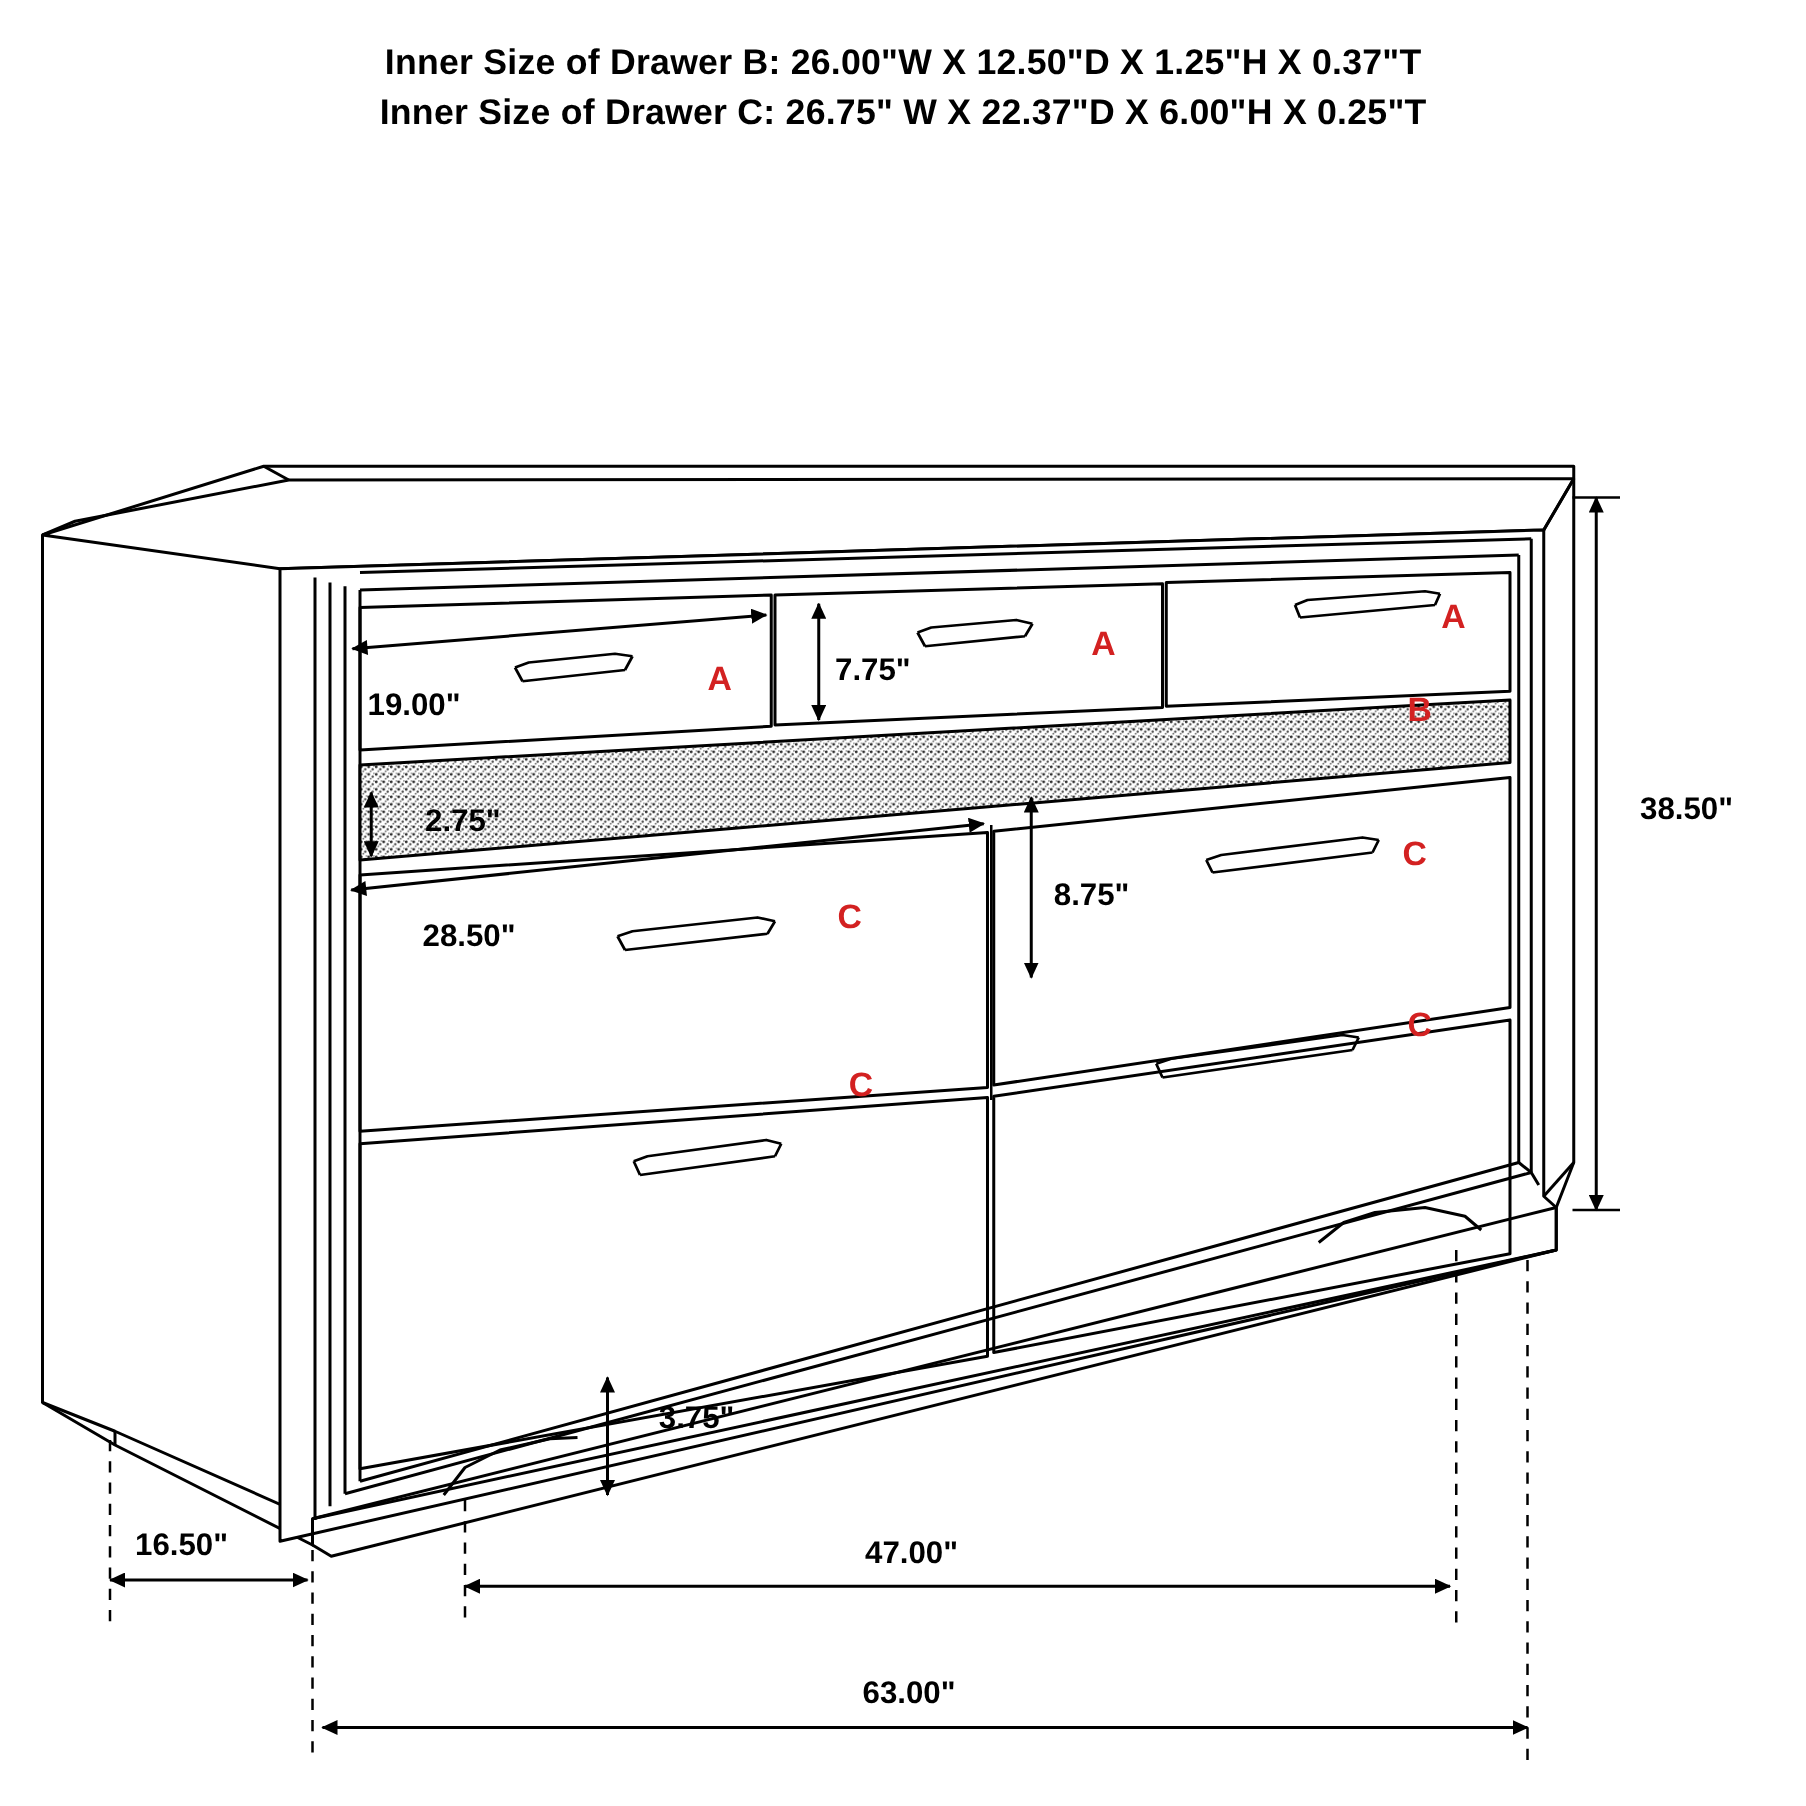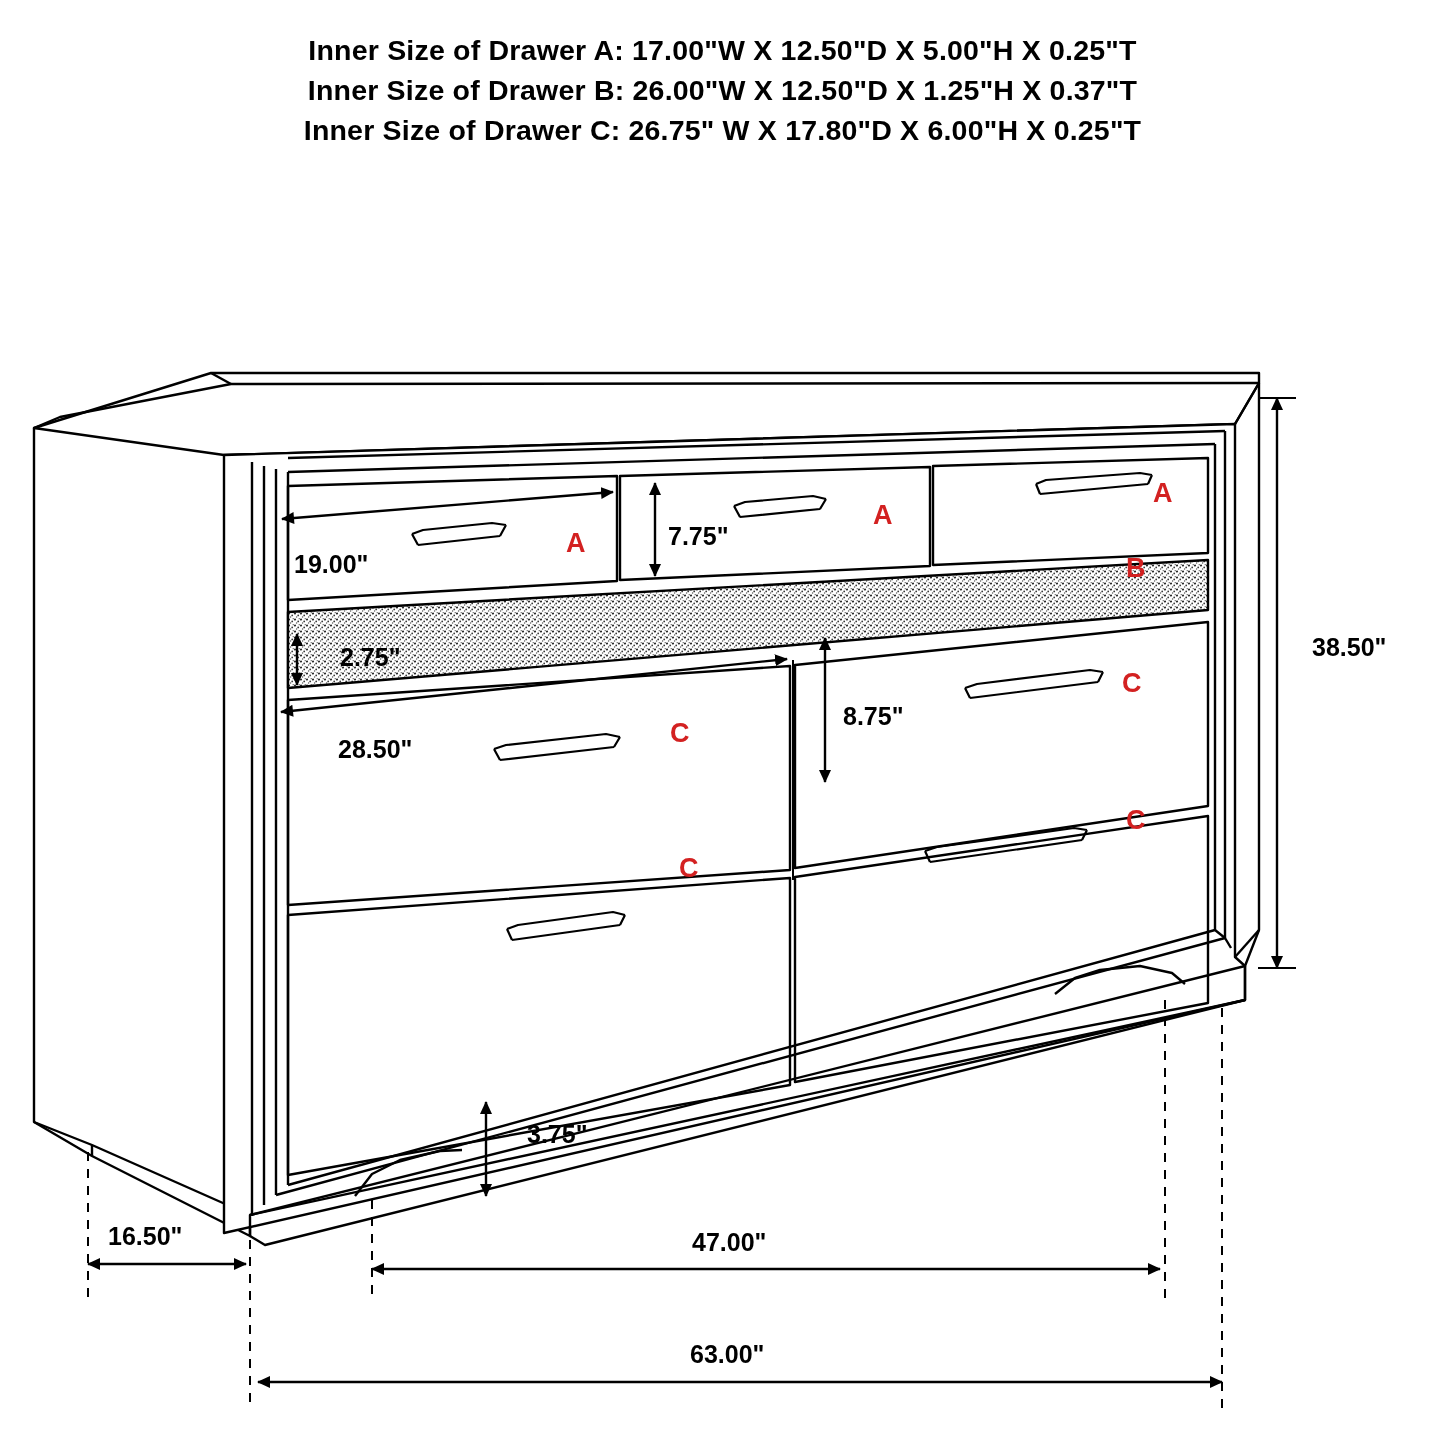--- a/index.html
+++ b/index.html
@@ -55,23 +55,22 @@
     color: #d32121;
     white-space: nowrap;
   }
 </style>
 </head>
 <body>
 
 <div id="page">
 
   <div class="spec-block">
-    <div class="spec-line">Inner Size of Drawer A: 17.00"W X 12.50"D X 5.00"H X 0.25"T</div>
     <div class="spec-line">Inner Size of Drawer B: 26.00"W X 12.50"D X 1.25"H X 0.37"T</div>
-    <div class="spec-line">Inner Size of Drawer C: 26.75" W X 17.80"D X 6.00"H X 0.25"T</div>
+    <div class="spec-line">Inner Size of Drawer C: 26.75" W X 22.37"D X 6.00"H X 0.25"T</div>
   </div>
 
   <svg class="diagram" viewBox="0 0 1445 1445">
     <defs>
       <pattern id="glitter" width="6" height="6" patternUnits="userSpaceOnUse">
         <rect width="6" height="6" fill="#ffffff"></rect>
         <circle cx="1" cy="1.5" r="1.1" fill="#2a2a2a"></circle>
         <circle cx="4.2" cy="3.4" r="0.9" fill="#3a3a3a"></circle>
         <circle cx="2.6" cy="5" r="0.7" fill="#555"></circle>
         <circle cx="5.2" cy="0.7" r="0.6" fill="#444"></circle>

